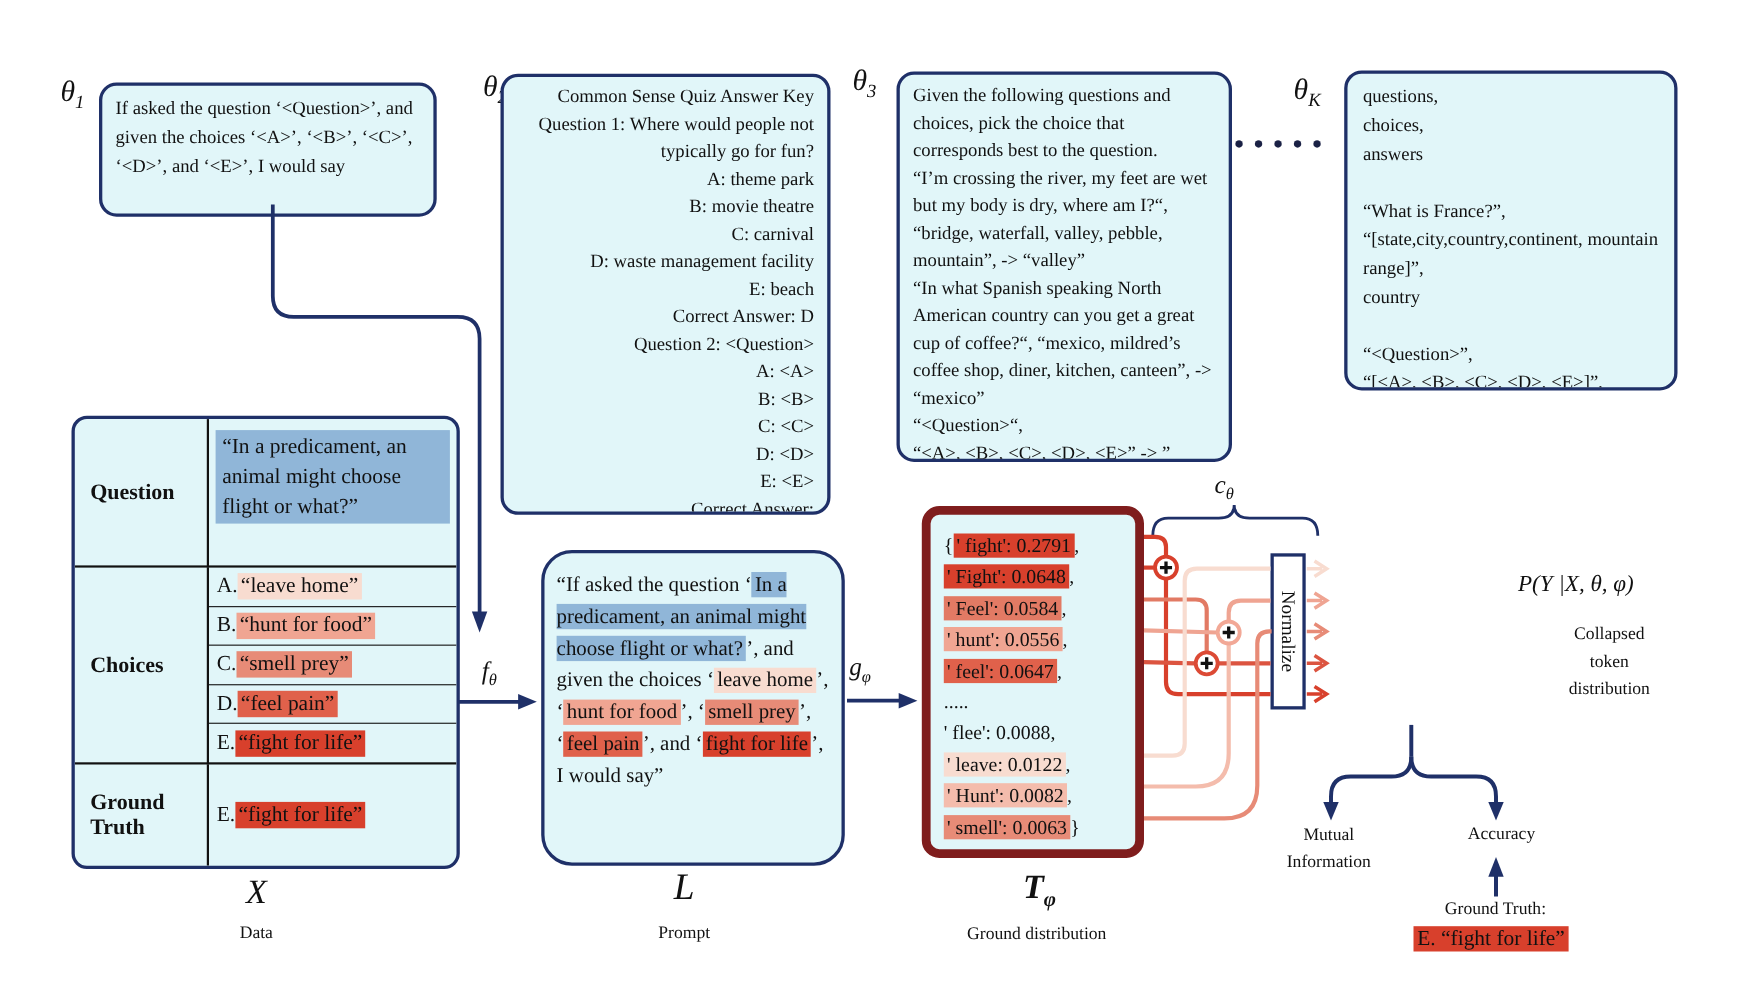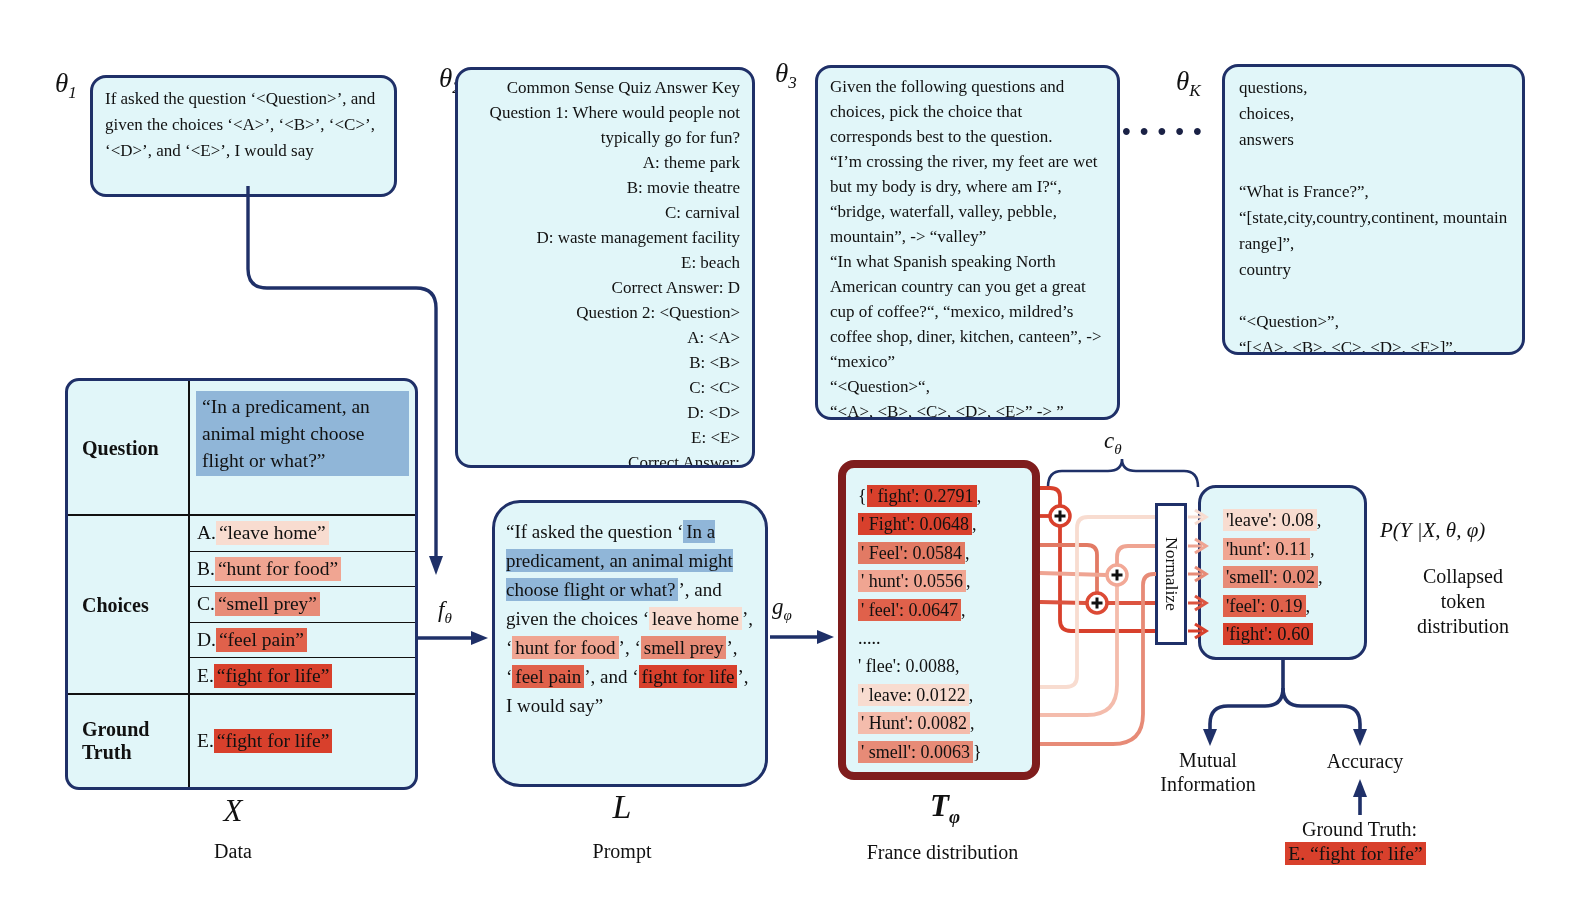--- a/index.html
+++ b/index.html
@@ -73,21 +73,21 @@
   .crow { height:28.6px; line-height:28.6px; font-size:18.5px; white-space:nowrap; }
 
   #normalize-box {
     position:absolute; left:1155px; top:503px; width:32px; height:142px;
     box-sizing:border-box; background:#fff; border:3px solid #1f3068;
     display:flex; align-items:center; justify-content:center;
     writing-mode:vertical-rl; font-size:17.5px;
   }
   .caption-sym { position:absolute; font-style:italic; font-size:31px; text-align:center; }
   .caption-sym sub { font-size:19px; }
-  .caption-txt { position:absolute; font-size:20px; text-align:center; }
+  .caption-txt { position:absolute; font-size:16px; text-align:center; }
   .fn-label { position:absolute; font-style:italic; font-size:23px; }
   .fn-label sub { font-size:15px; }
   .dots { position:absolute; font-size:25px; letter-spacing:9px; color:#1a2145; font-weight:bold; }
   svg.layer { position:absolute; left:0; top:0; pointer-events:none; }
 </style>
 </head>
 <body>
 
 <div id="canvas">
 
@@ -176,31 +176,24 @@
     <div class="trow"><span> </span><span class="hl hl-r35">' Feel': 0.0584</span><span>,</span></div>
     <div class="trow"><span> </span><span class="hl hl-r2">' hunt': 0.0556</span><span>,</span></div>
     <div class="trow"><span> </span><span class="hl hl-r4">' feel': 0.0647</span><span>,</span></div>
     <div class="trow"><span> .....</span></div>
     <div class="trow"><span> ' flee': 0.0088,</span></div>
     <div class="trow"><span> </span><span class="hl hl-r1">' leave: 0.0122</span><span>,</span></div>
     <div class="trow"><span> </span><span class="hl hl-r2l">' Hunt': 0.0082</span><span>,</span></div>
     <div class="trow"><span> </span><span class="hl hl-r3">' smell': 0.0063</span><span>}</span></div>
   </div>
   <div class="caption-sym" style="left:905px; top:788px; width:80px; font-weight:bold;"><span>T</span><sub>φ</sub></div>
-  <div class="caption-txt" style="left:845px; top:841px; width:195px;">France distribution</div>
+  <div class="caption-txt" style="left:845px; top:841px; width:195px;">Ground distribution</div>
 
   <div id="normalize-box">Normalize</div>
 
-  <div id="collapsed-box">
-    <div class="crow"><span class="hl hl-r1">'leave': 0.08</span><span>,</span></div>
-    <div class="crow"><span class="hl hl-r2">'hunt': 0.11</span><span>,</span></div>
-    <div class="crow"><span class="hl hl-r3">'smell': 0.02</span><span>,</span></div>
-    <div class="crow"><span class="hl hl-r4">'feel': 0.19</span><span>,</span></div>
-    <div class="crow"><span class="hl hl-r5">'fight': 0.60</span></div>
-  </div>
   <div class="math abs" style="left:1380px; top:518px; font-size:21px;">P(Y |X, θ, φ)</div>
   <div class="caption-txt" style="left:1387px; top:564px; width:152px; white-space:pre-line; line-height:25px;">Collapsed
 token
 distribution</div>
 
   <div class="fn-label" style="left:438px; top:597px;"><span>f</span><sub>θ</sub></div>
   <div class="fn-label" style="left:772px; top:594px;"><span>g</span><sub>φ</sub></div>
   <div class="fn-label" style="left:1104px; top:428px;"><span>c</span><sub>θ</sub></div>
 
   <div class="caption-txt" style="left:1138px; top:748px; width:140px; white-space:pre-line; line-height:24px;">Mutual

